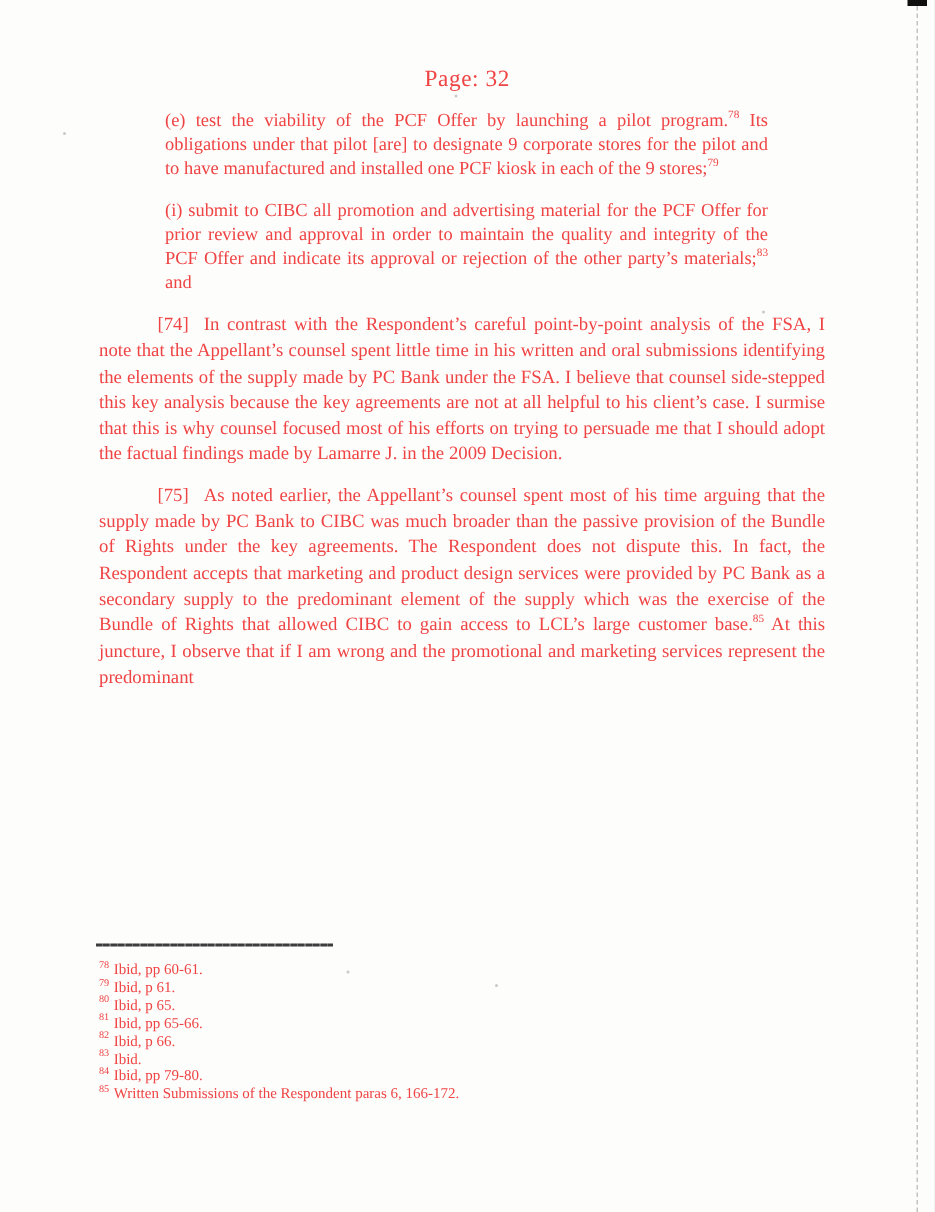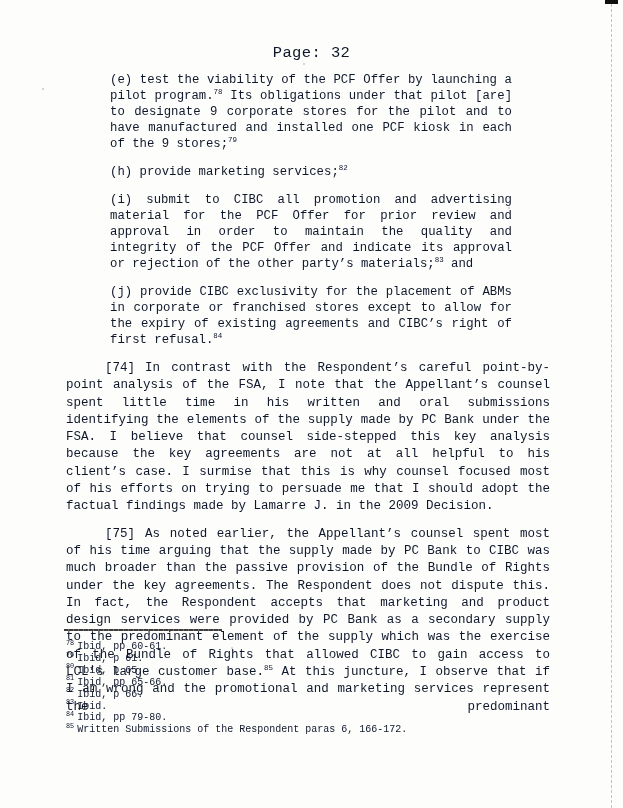--- a/index.html
+++ b/index.html
@@ -2,22 +2,22 @@
 <html><head>
 <meta charset="utf-8">
 <style>
   html,body { margin:0; padding:0; background:#e9e9e9; }
   .page {
     position:relative;
     width:623px; height:808px;
     margin:0;
     background:#fefefdff;
     background-color:#fdfdfc;
-    font-family:Liberation Mono, monospace;
-    color:#0f172a;
+    font-family:Liberation Serif, serif;
+    color:#ef4444;
     overflow:hidden;
   }
   .header {
     position:absolute; top:44px; left:0; right:0;
     text-align:center;
     font-size:15.5px;
     letter-spacing:0.4px;
   }
   .main {
     position:absolute; top:72px; left:66px; width:484px;
@@ -72,23 +72,21 @@
 </style>
 </head>
 <body>
 
 <div class="page">
   <div class="header">Page: 32</div>
 
   <div class="main">
     <div id="quoted-items">
         <p class="quote">(e) test the viability of the PCF Offer by launching a pilot program.<sup>78</sup> Its obligations under that pilot [are] to designate 9 corporate stores for the pilot and to have manufactured and installed one PCF kiosk in each of the 9 stores;<sup>79</sup></p>
-        <p class="quote">(h) provide marketing services;<sup>82</sup></p>
         <p class="quote">(i) submit to CIBC all promotion and advertising material for the PCF Offer for prior review and approval in order to maintain the quality and integrity of the PCF Offer and indicate its approval or rejection of the other party’s materials;<sup>83</sup> and</p>
-        <p class="quote">(j) provide CIBC exclusivity for the placement of ABMs in corporate or franchised stores except to allow for the expiry of existing agreements and CIBC’s right of first refusal.<sup>84</sup></p>
       </div>
     <div id="paragraphs">
         <p class="para"><span class="pnum">[74]</span>In contrast with the Respondent’s careful point-by-point analysis of the FSA, I note that the Appellant’s counsel spent little time in his written and oral submissions identifying the elements of the supply made by PC Bank under the FSA. I believe that counsel side-stepped this key analysis because the key agreements are not at all helpful to his client’s case. I surmise that this is why counsel focused most of his efforts on trying to persuade me that I should adopt the factual findings made by Lamarre J. in the 2009 Decision.</p>
         <p class="para justify-last"><span class="pnum">[75]</span>As noted earlier, the Appellant’s counsel spent most of his time arguing that the supply made by PC Bank to CIBC was much broader than the passive provision of the Bundle of Rights under the key agreements. The Respondent does not dispute this. In fact, the Respondent accepts that marketing and product design services were provided by PC Bank as a secondary supply to the predominant element of the supply which was the exercise of the Bundle of Rights that allowed CIBC to gain access to LCL’s large customer base.<sup>85</sup> At this juncture, I observe that if I am wrong and the promotional and marketing services represent the predominant</p>
       </div>
   </div>
 
   <div class="separator"></div>
   <div class="footnotes" id="footnotes">
       <div class="fn"><sup>78</sup>Ibid, pp 60-61.</div>

